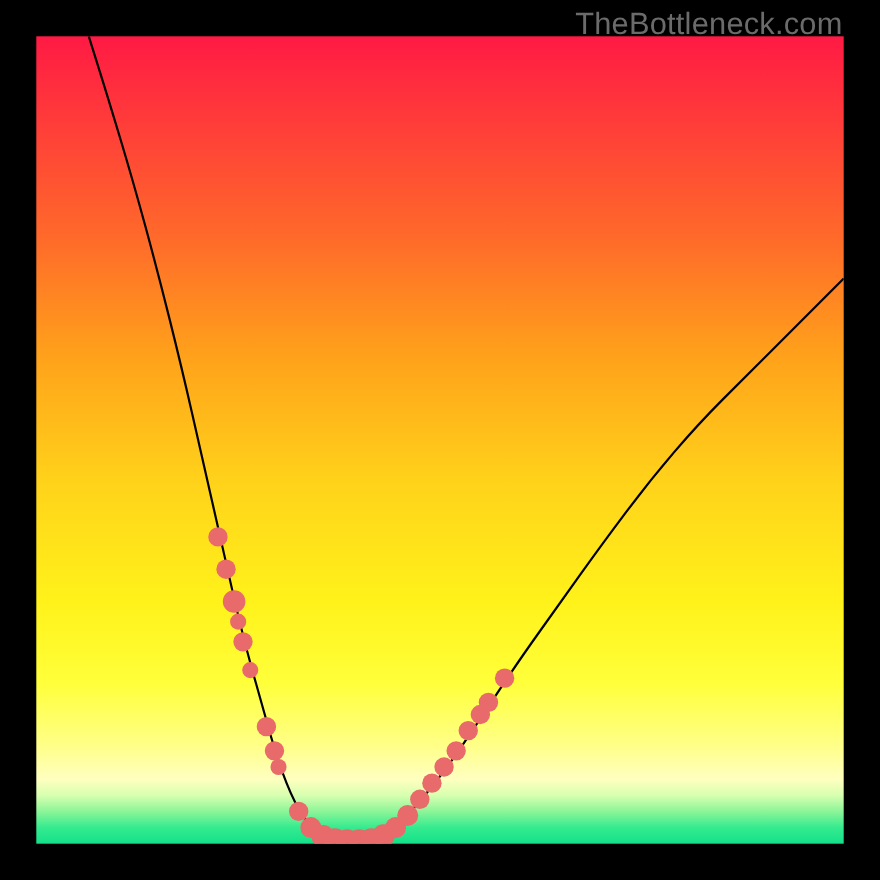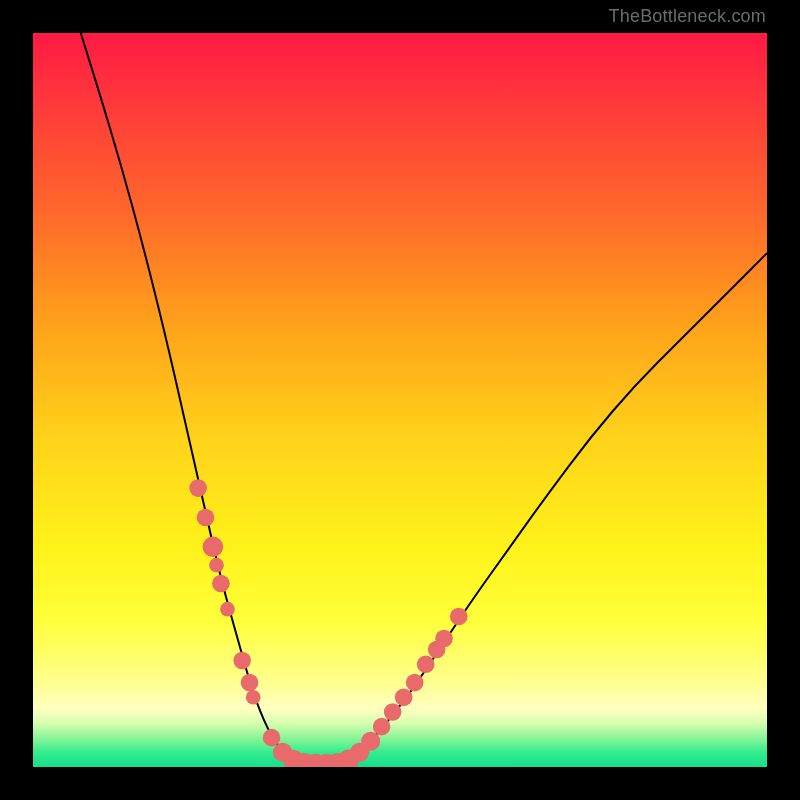--- a/index.html
+++ b/index.html
@@ -32,21 +32,21 @@
       #8cf598 96%,
       #35eb8f 98%,
       #14e08a 100%
     );
   }
   .attribution {
     position: absolute;
     top: 6px;
     right: 34px;
     color: #6b6b6b;
-    font-size: 18px;
+    font-size: 28px;
     font-weight: 500;
     letter-spacing: 0.2px;
   }
   svg {
     position: absolute;
     left: 0;
     top: 0;
   }
   .curve {
     fill: none;

